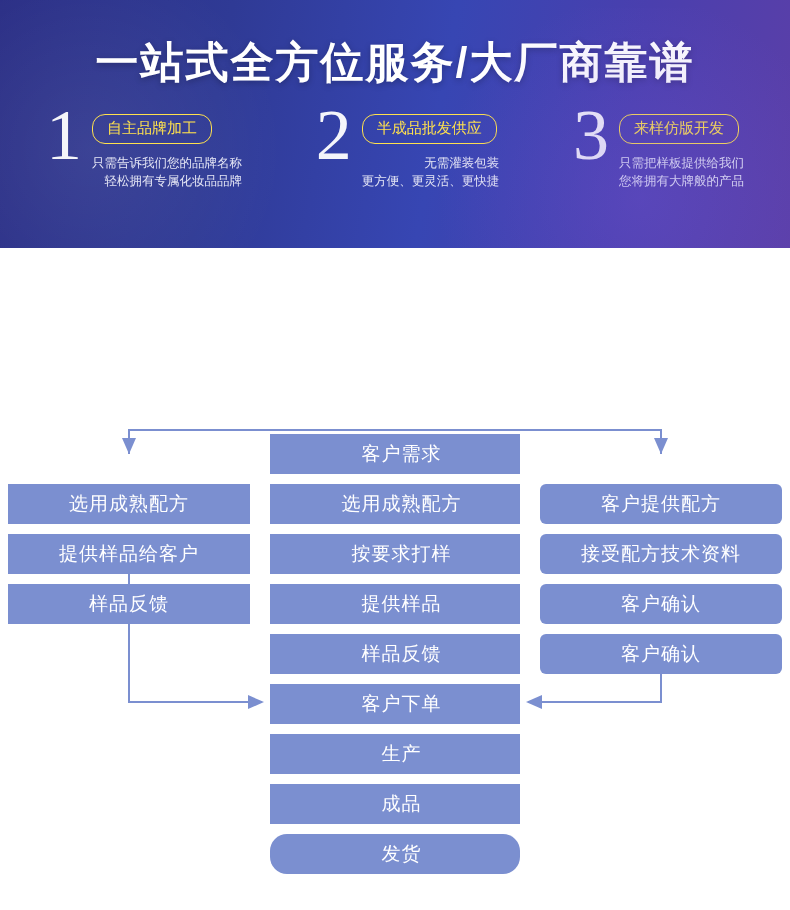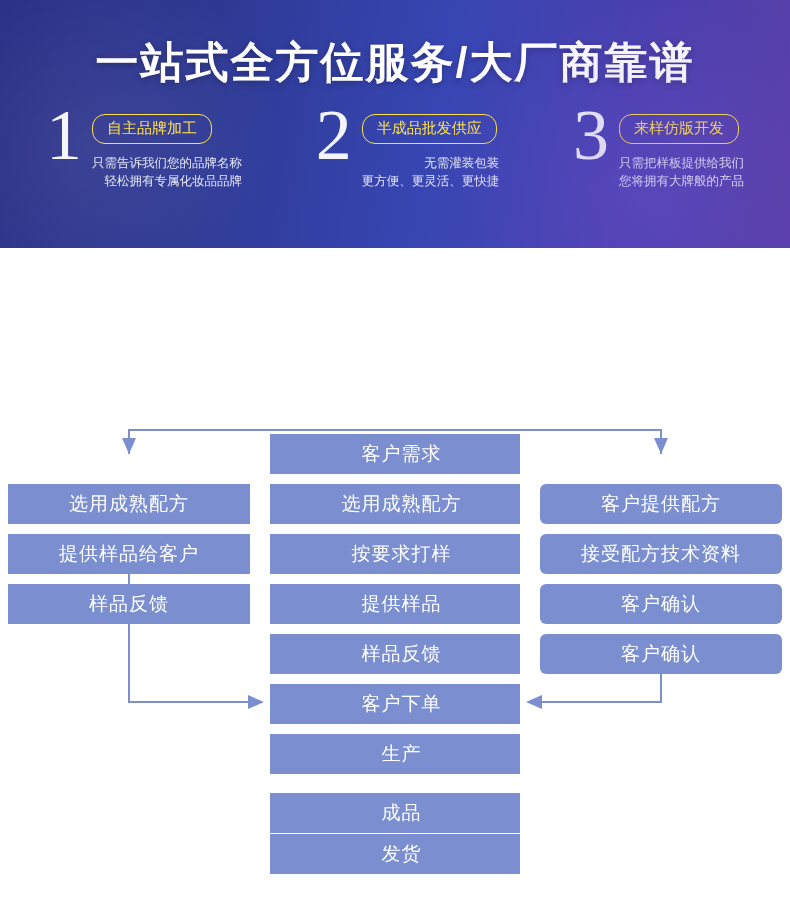--- a/index.html
+++ b/index.html
@@ -137,22 +137,22 @@
   .col-left  { left: 8px;   width: 242px; }
   .col-mid   { left: 270px; width: 250px; padding-left: 13px; }
   .col-right { left: 540px; width: 242px; border-radius: 6px; }
   .r0 { top: 10px; }
   .r1 { top: 60px; }
   .r2 { top: 110px; }
   .r3 { top: 160px; }
   .r4 { top: 210px; }
   .r5 { top: 260px; }
   .r6 { top: 310px; }
-  .r7 { top: 369px; }
-  .r8 { top: 410px; }
+  .r7 { top: 360px; }
+  .r8 { top: 410px; border-radius: 17px; }
 </style>
 </head>
 <body>
 
 <div class="page">
 
   <div class="hero">
     <div class="hero-title">一站式全方位服务/大厂商靠谱</div>
 
     <div class="steps">

